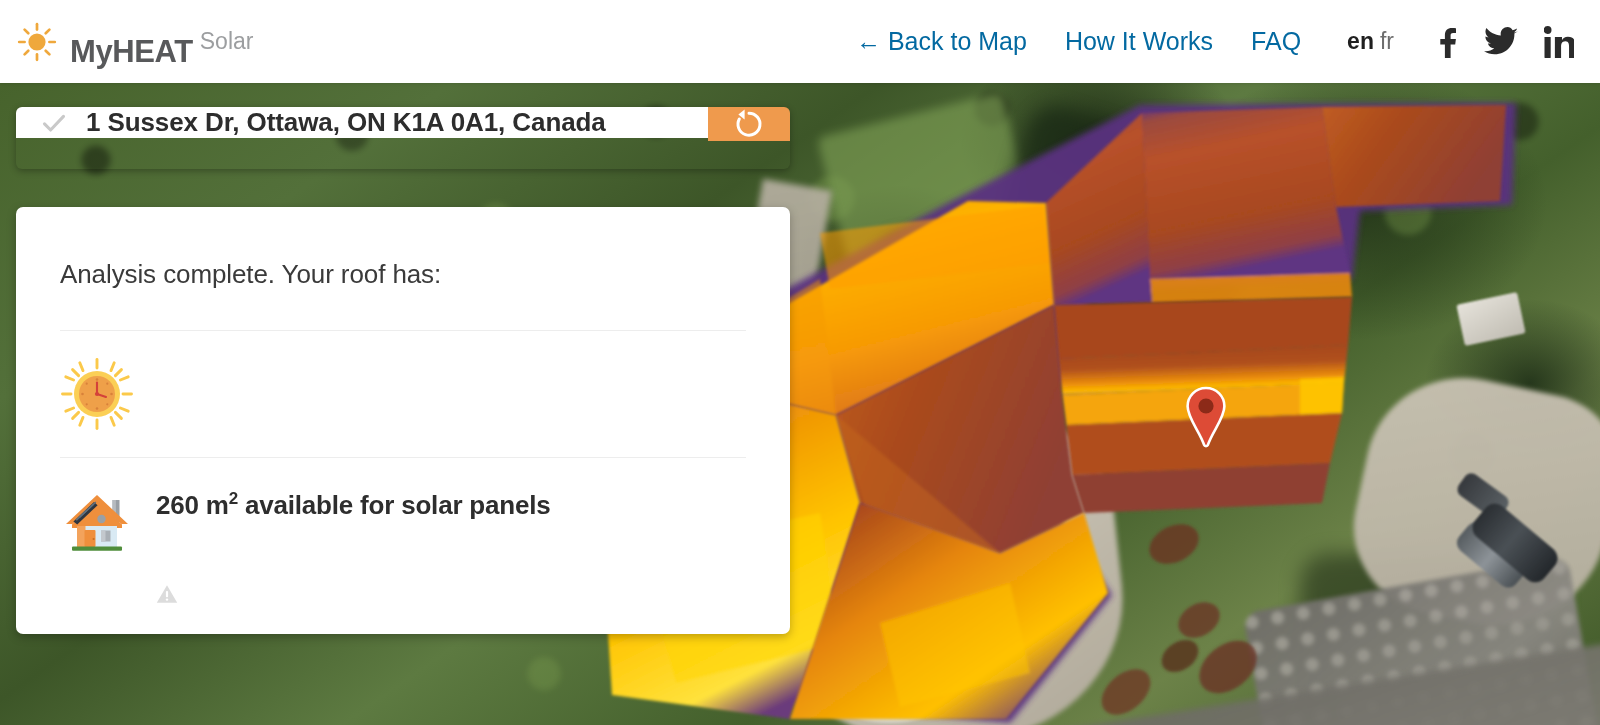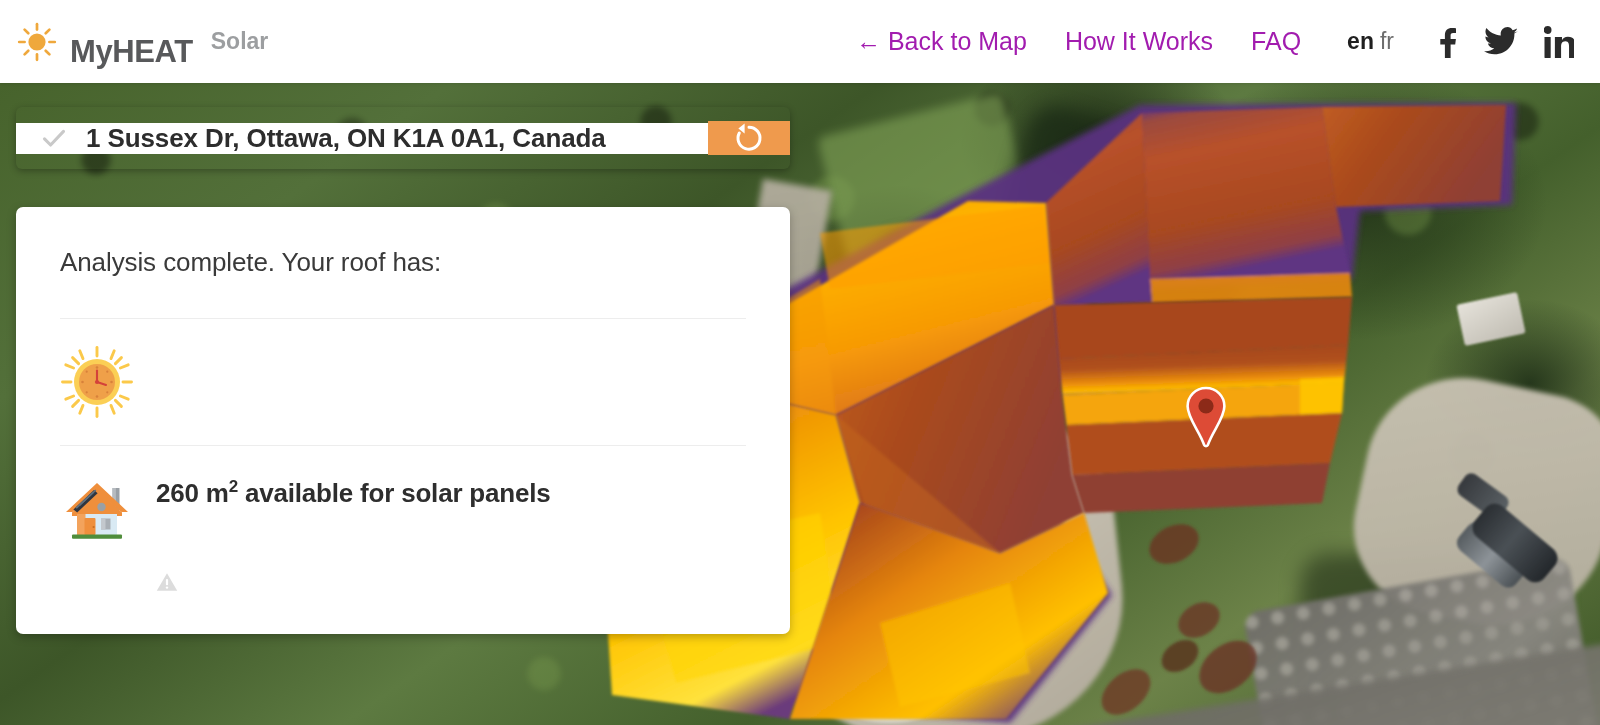--- a/index.html
+++ b/index.html
@@ -126,38 +126,38 @@
 
   
   .header {
     position:absolute; left:0; top:0; width:1600px; height:83px;
     background:#fff; z-index:40; display:flex; align-items:center;
     box-shadow: 0 1px 3px rgba(0,0,0,.10);
   }
   .brand { display:flex; align-items:center; margin-left:16px; }
   .brand-sun { width:42px; height:42px; margin-right:12px; }
   .brand-my { font-size:31px; font-weight:bold; color:#58595b; letter-spacing:-.4px;margin-top:20px; }
-  .brand-solar { font-size:23px; color:#9c9ea0; margin-left:18px; font-weight:700; }
+  .brand-solar { font-size:23px; color:#9c9ea0; margin-left:7px; font-weight:400; }
 
   .nav { margin-left:auto; display:flex; align-items:center; padding-right:26px; }
   .nav-link {
-    font-size:25px; color:#a21caf; text-decoration:none;
+    font-size:25px; color:#0369a1; text-decoration:none;
     margin-left:38px; white-space:nowrap; cursor:pointer; font-weight:400;
   }
   .nav-link.first { margin-left:0; }
   .lang { margin-left:46px; font-size:23px; color:#333; white-space:nowrap; }
   .lang .en { font-weight:bold; color:#1f1f1f; cursor:pointer; }
   .lang .fr { color:#6d6d6d; margin-left:6px; cursor:pointer; font-weight:400; }
   .social { display:flex; align-items:center; margin-left:42px; gap:26px; }
   .social svg { display:block; fill:#2b2b2b; }
 
   
   .addrbar {
     position:absolute; left:16px; top:107px; width:774px; height:62px;
-    z-index:30; display:flex; align-items:center;
+    z-index:30; display:flex; align-items:flex-start;
     border-radius:6px; overflow:hidden;
     box-shadow: 0 2px 7px rgba(0,0,0,.30);
   }
   .addr-field {
     flex:1; background:#fff; display:flex; align-items:center; padding-left:26px;
     cursor:text;
   }
   .addr-check { width:24px; height:24px; margin-right:20px; flex:none; }
   .addr-text {
     font-size:26px; font-weight:bold; color:#2d2d2d; white-space:nowrap;
@@ -170,21 +170,21 @@
   .addr-reset svg { display:block; }
 
   
   .card {
     position:absolute; left:16px; top:207px; width:774px; height:427px;
     background:#fff; border-radius:7px; z-index:25;
     box-shadow: 0 3px 10px rgba(0,0,0,.26);
     padding: 0 44px;
   }
   .card-title {
-    font-size:26px; color:#3a3a3a; padding-top:40px; padding-bottom:0;
+    font-size:26px; color:#3a3a3a; padding-top:52px; padding-bottom:0;
     font-weight:400; letter-spacing:-.1px;
   }
   .divider { height:1px; background:#ededed; margin-top:40px; }
   .row { display:flex; align-items:flex-start; padding-top:24px; }
   .row-icon { width:74px; height:74px; flex:none; margin-right:22px; margin-top:2px; }
   .row-icon svg { display:block; width:74px; height:74px; }
   .row-body { padding-top:7px; }
   .row-head {
     font-size:26px; font-weight:bold; color:#2e2e2e; line-height:1.3; letter-spacing:-.2px;
     white-space:nowrap;

